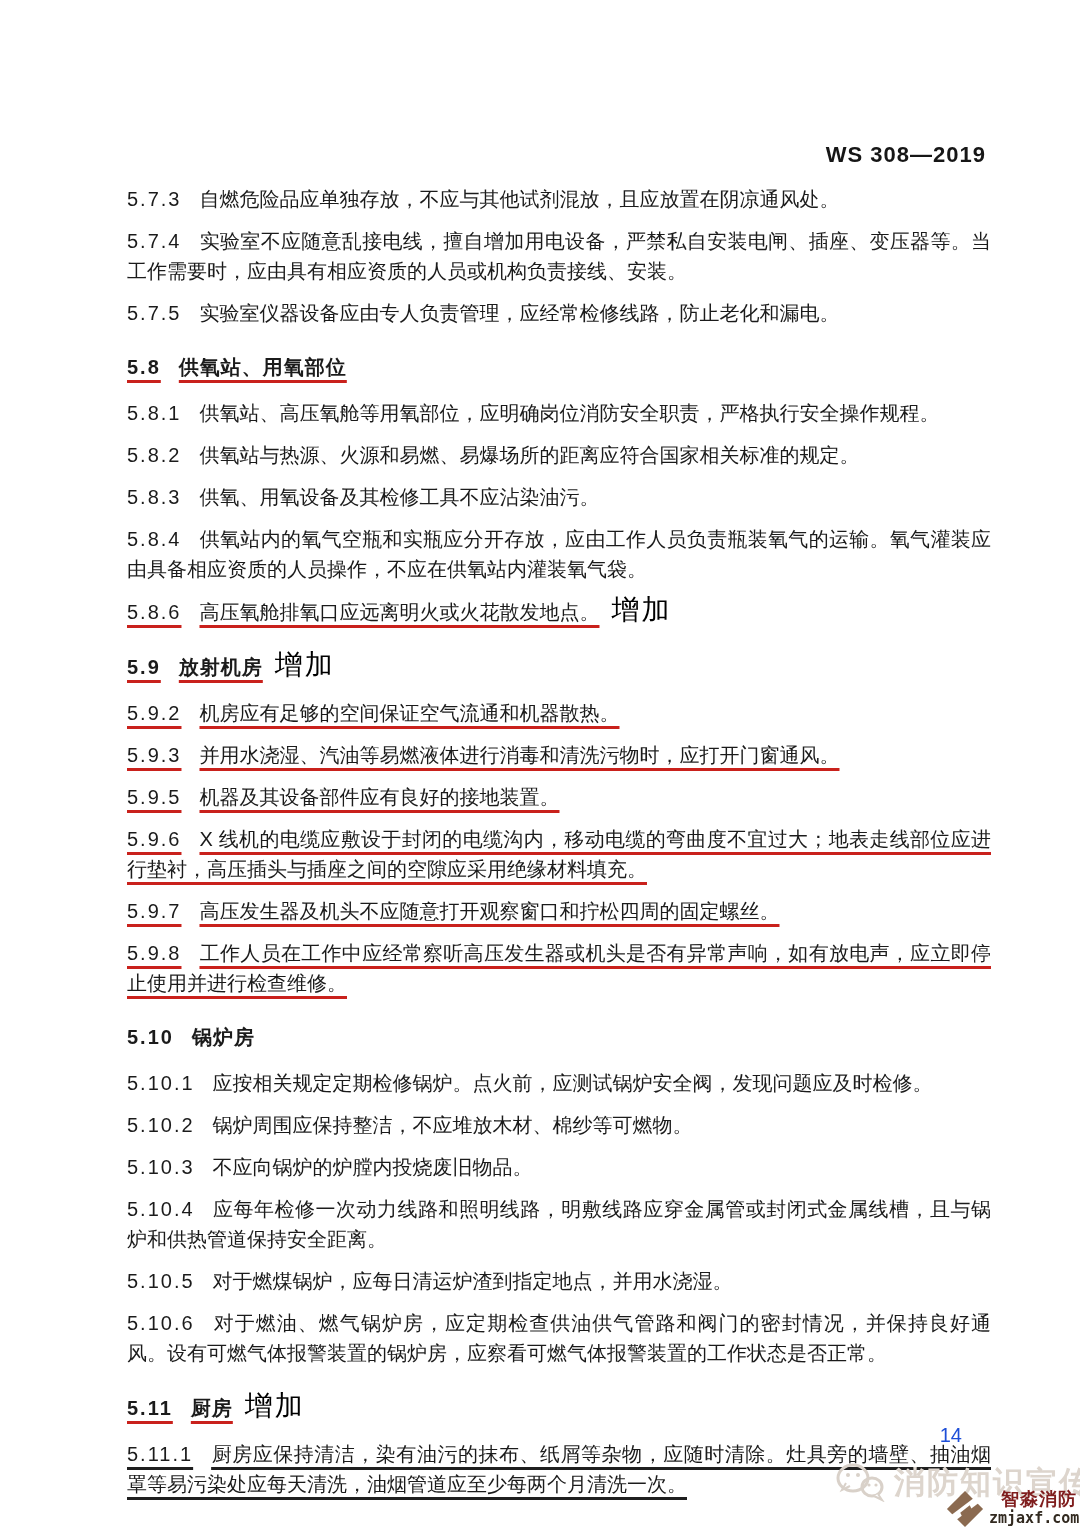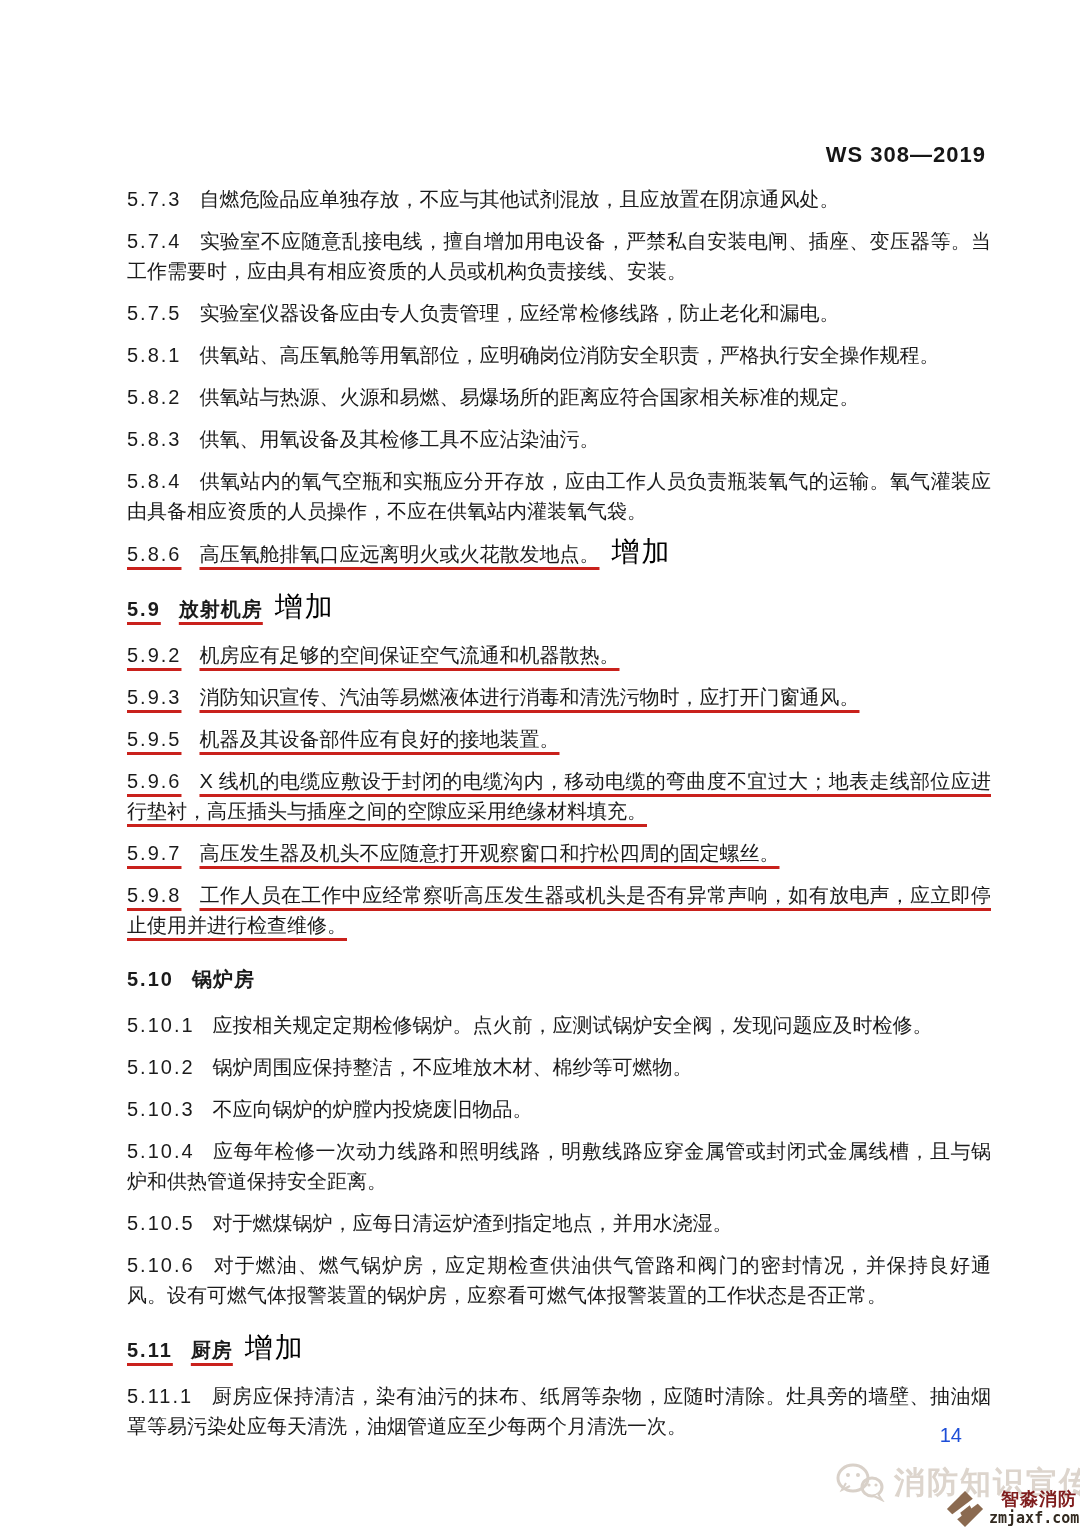--- a/index.html
+++ b/index.html
@@ -27,20 +27,21 @@
     margin:24px 0 16px 0;
   }
   .num { letter-spacing:2px; margin-right:18px; white-space:nowrap; }
   .u-red {
     text-decoration:underline;
     text-decoration-color:#c9211c;
     text-decoration-thickness:2.5px;
     text-underline-offset:6px;
   }
   .u-black {
+    text-decoration:underline;
     text-decoration-color:#1f1f1f;
     text-decoration-thickness:2.5px;
     text-underline-offset:6px;
   }
   .add {
     color:#000000; font-size:28px; font-weight:normal;
     margin-left:12px; letter-spacing:2px; text-decoration:none;
     display:inline-block; vertical-align:baseline; line-height:1;
   }
   .page-number {
@@ -66,28 +67,29 @@
 </style>
 </head>
 <body>
 
 <div class="doc-header">WS 308—2019</div>
 
 <div class="content">
     <p class="item"><span><span class="num">5.7.3</span><span>自燃危险品应单独存放，不应与其他试剂混放，且应放置在阴凉通风处。</span></span></p>
     <p class="item"><span><span class="num">5.7.4</span><span>实验室不应随意乱接电线，擅自增加用电设备，严禁私自安装电闸、插座、变压器等。当工作需要时，应由具有相应资质的人员或机构负责接线、安装。</span></span></p>
     <p class="item"><span><span class="num">5.7.5</span><span>实验室仪器设备应由专人负责管理，应经常检修线路，防止老化和漏电。</span></span></p>
+    <div class="sec"><span class="u-red"><span class="num">5.8</span><span>供氧站、用氧部位</span></span></div>
     <p class="item"><span><span class="num">5.8.1</span><span>供氧站、高压氧舱等用氧部位，应明确岗位消防安全职责，严格执行安全操作规程。</span></span></p>
     <p class="item"><span><span class="num">5.8.2</span><span>供氧站与热源、火源和易燃、易爆场所的距离应符合国家相关标准的规定。</span></span></p>
     <p class="item"><span><span class="num">5.8.3</span><span>供氧、用氧设备及其检修工具不应沾染油污。</span></span></p>
     <p class="item"><span><span class="num">5.8.4</span><span>供氧站内的氧气空瓶和实瓶应分开存放，应由工作人员负责瓶装氧气的运输。氧气灌装应由具备相应资质的人员操作，不应在供氧站内灌装氧气袋。</span></span></p>
     <p class="item"><span class="u-red"><span class="num">5.8.6</span><span>高压氧舱排氧口应远离明火或火花散发地点。</span></span><span class="add">增加</span></p>
     <div class="sec"><span class="u-red"><span class="num">5.9</span><span>放射机房</span></span><span class="add">增加</span></div>
     <p class="item"><span class="u-red"><span class="num">5.9.2</span><span>机房应有足够的空间保证空气流通和机器散热。</span></span></p>
-    <p class="item"><span class="u-red"><span class="num">5.9.3</span><span>消防知识宣传、汽油等易燃液体进行消毒和清洗污物时，应打开门窗通风。</span></span></p>
+    <p class="item"><span class="u-red"><span class="num">5.9.3</span><span>并用水浇湿、汽油等易燃液体进行消毒和清洗污物时，应打开门窗通风。</span></span></p>
     <p class="item"><span class="u-red"><span class="num">5.9.5</span><span>机器及其设备部件应有良好的接地装置。</span></span></p>
     <p class="item"><span class="u-red"><span class="num">5.9.6</span><span>X 线机的电缆应敷设于封闭的电缆沟内，移动电缆的弯曲度不宜过大；地表走线部位应进行垫衬，高压插头与插座之间的空隙应采用绝缘材料填充。</span></span></p>
     <p class="item"><span class="u-red"><span class="num">5.9.7</span><span>高压发生器及机头不应随意打开观察窗口和拧松四周的固定螺丝。</span></span></p>
     <p class="item"><span class="u-red"><span class="num">5.9.8</span><span>工作人员在工作中应经常察听高压发生器或机头是否有异常声响，如有放电声，应立即停止使用并进行检查维修。</span></span></p>
     <div class="sec"><span><span class="num">5.10</span><span>锅炉房</span></span></div>
     <p class="item"><span><span class="num">5.10.1</span><span>应按相关规定定期检修锅炉。点火前，应测试锅炉安全阀，发现问题应及时检修。</span></span></p>
     <p class="item"><span><span class="num">5.10.2</span><span>锅炉周围应保持整洁，不应堆放木材、棉纱等可燃物。</span></span></p>
     <p class="item"><span><span class="num">5.10.3</span><span>不应向锅炉的炉膛内投烧废旧物品。</span></span></p>
     <p class="item"><span><span class="num">5.10.4</span><span>应每年检修一次动力线路和照明线路，明敷线路应穿金属管或封闭式金属线槽，且与锅炉和供热管道保持安全距离。</span></span></p>
     <p class="item"><span><span class="num">5.10.5</span><span>对于燃煤锅炉，应每日清运炉渣到指定地点，并用水浇湿。</span></span></p>

